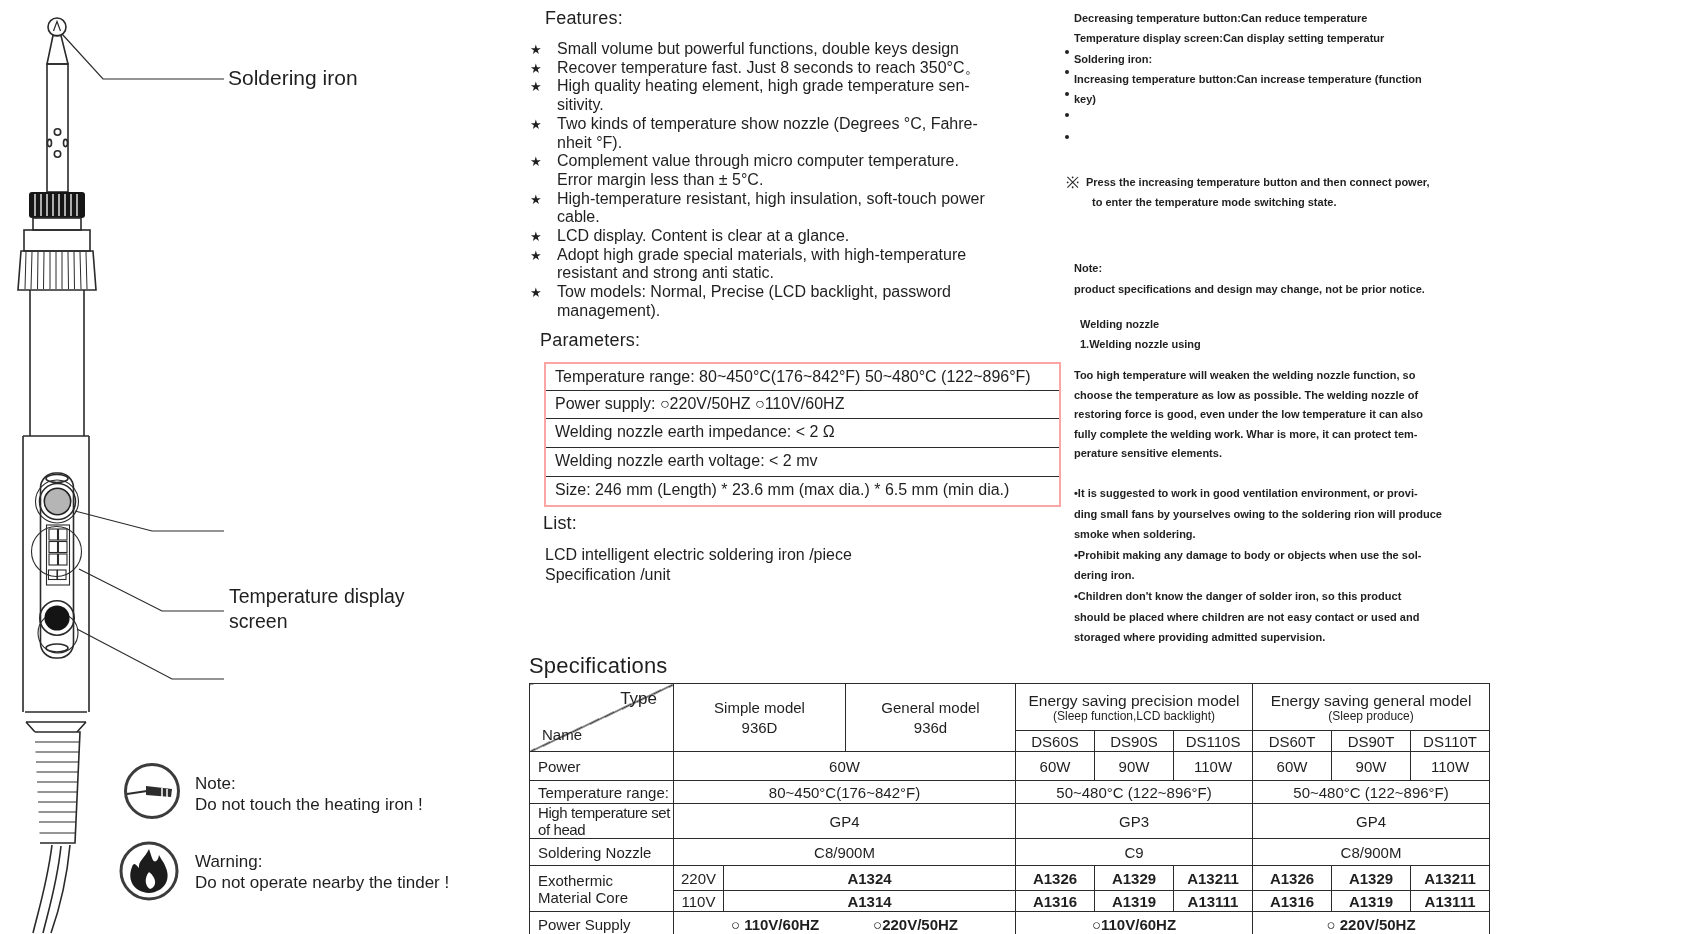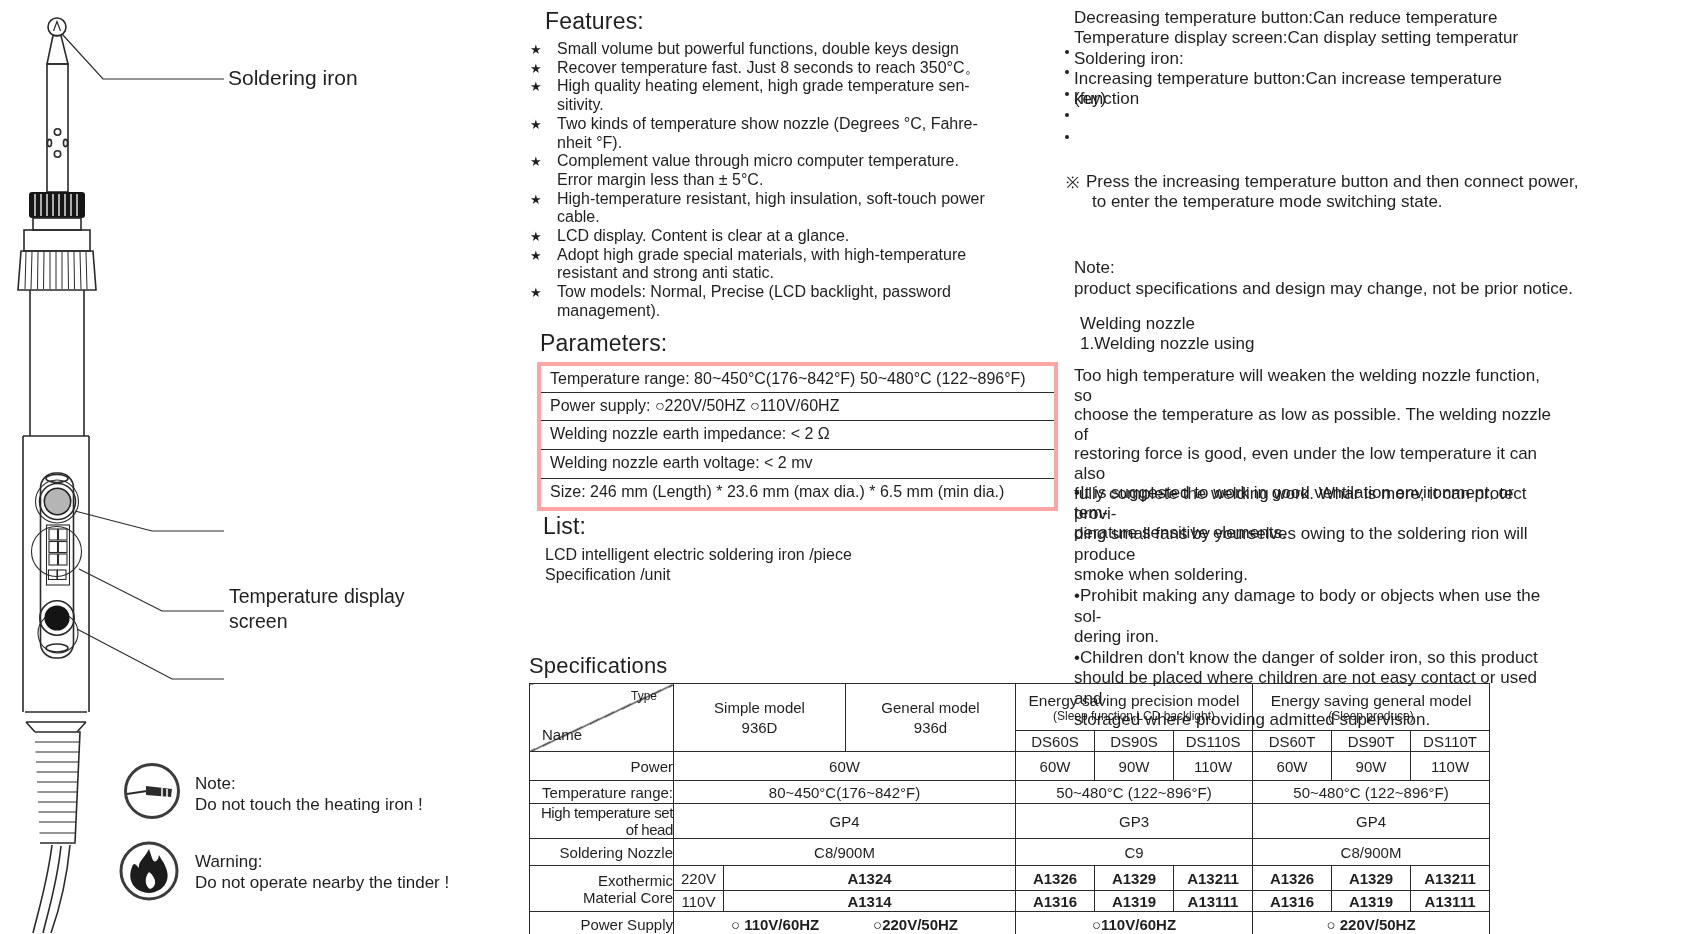--- a/index.html
+++ b/index.html
@@ -1,41 +1,41 @@
 <!DOCTYPE html>
 <html><head>
 <meta charset="utf-8">
 <style>
   html,body{margin:0;padding:0;background:#e8e8e8;}
   #page{position:relative;width:1681px;height:934px;background:#ffffff;overflow:hidden;
         font-family:"Liberation Sans",sans-serif;color:#1f1f1f;}
   .abs{position:absolute;}
   .pre{white-space:pre-line;}
-  h2.sec{font-weight:400;font-size:23px;margin:0;letter-spacing:0.2px;}
+  h2.sec{font-weight:400;font-size:18px;margin:0;letter-spacing:0.2px;}
   
   #features-list{width:462px;}
   .feat-item{display:flex;align-items:flex-start;}
   .feat-star{width:27px;flex:0 0 27px;font-size:13px;padding-top:2px;}
   .feat-text{font-size:16px;line-height:18.7px;}
   
-  #param-table{width:513px;border:4px solid #fca5a5;}
+  #param-table{width:513px;border:2px solid #fca5a5;margin-left:7px;}
   .param-row{font-size:16px;padding:4px 0 0 9px;box-sizing:border-box;}
   .param-row + .param-row{border-top:1.5px solid #2b2b2b;}
   
-  .rc{font-size:17px;line-height:20.3px;}
+  .rc{font-size:11px;line-height:20.3px;font-weight:bold;}
   .blt-line{position:relative;height:20.3px;}
   .blt-dot{position:absolute;left:-8px;top:3px;width:4px;height:4px;border-radius:50%;background:#222;}
   
   #spec-table{border-collapse:collapse;table-layout:fixed;width:960px;}
   #spec-table td{border:1.4px solid #2b2b2b;text-align:center;vertical-align:middle;
                  font-size:15px;padding:0;overflow:hidden;}
-  #spec-table td.lbl{text-align:right;padding-left:8px;}
+  #spec-table td.lbl{text-align:left;padding-left:8px;}
   td.corner{position:relative;
     background-image:linear-gradient(to bottom right,transparent calc(50% - 0.8px),#444 calc(50% - 0.8px),#444 calc(50% + 0.8px),transparent calc(50% + 0.8px));}
-  .corner-type{position:absolute;top:5px;right:16px;font-size:12px;}
+  .corner-type{position:absolute;top:5px;right:16px;font-size:17px;}
   .corner-name{position:absolute;bottom:8px;left:12px;font-size:15px;}
   .hdr2{font-size:16px;line-height:20px;}
   .ehdr1{font-size:15.5px;line-height:17px;display:block;}
   .ehdr2{font-size:12px;display:block;}
   .ds{font-size:11px;font-weight:normal;}
   .smalllbl{font-size:11.5px;letter-spacing:-0.4px;}
   .acode{font-size:12.5px;font-weight:bold;}
   .vlab{font-size:11px;font-weight:normal;}
   .supply{font-size:12.5px;font-weight:bold;}
   .supply-pair{display:flex;justify-content:space-around;padding:0 30px;}

